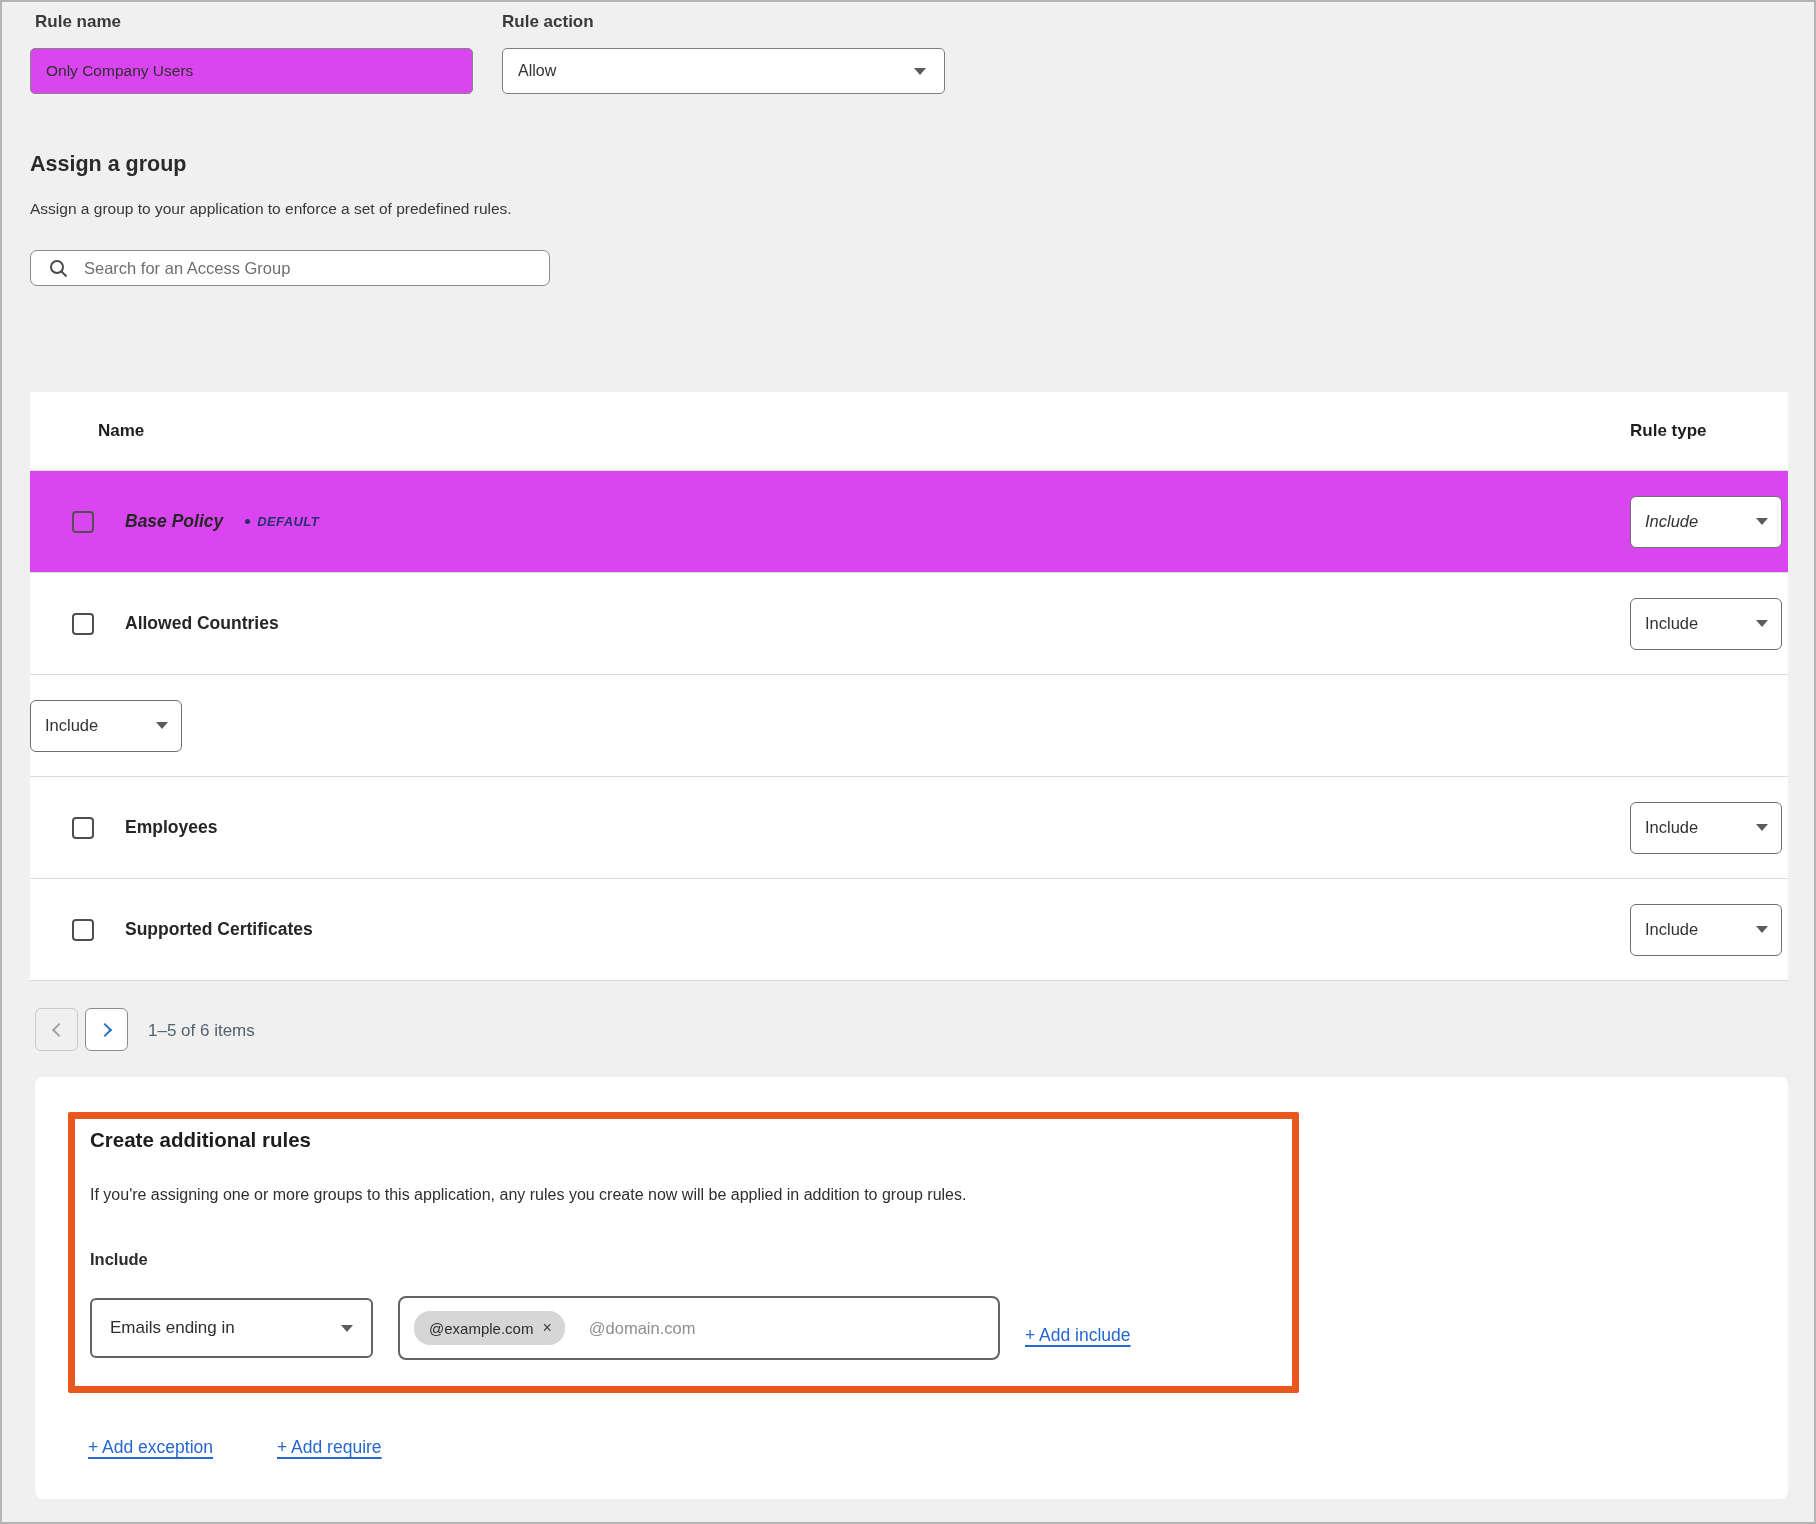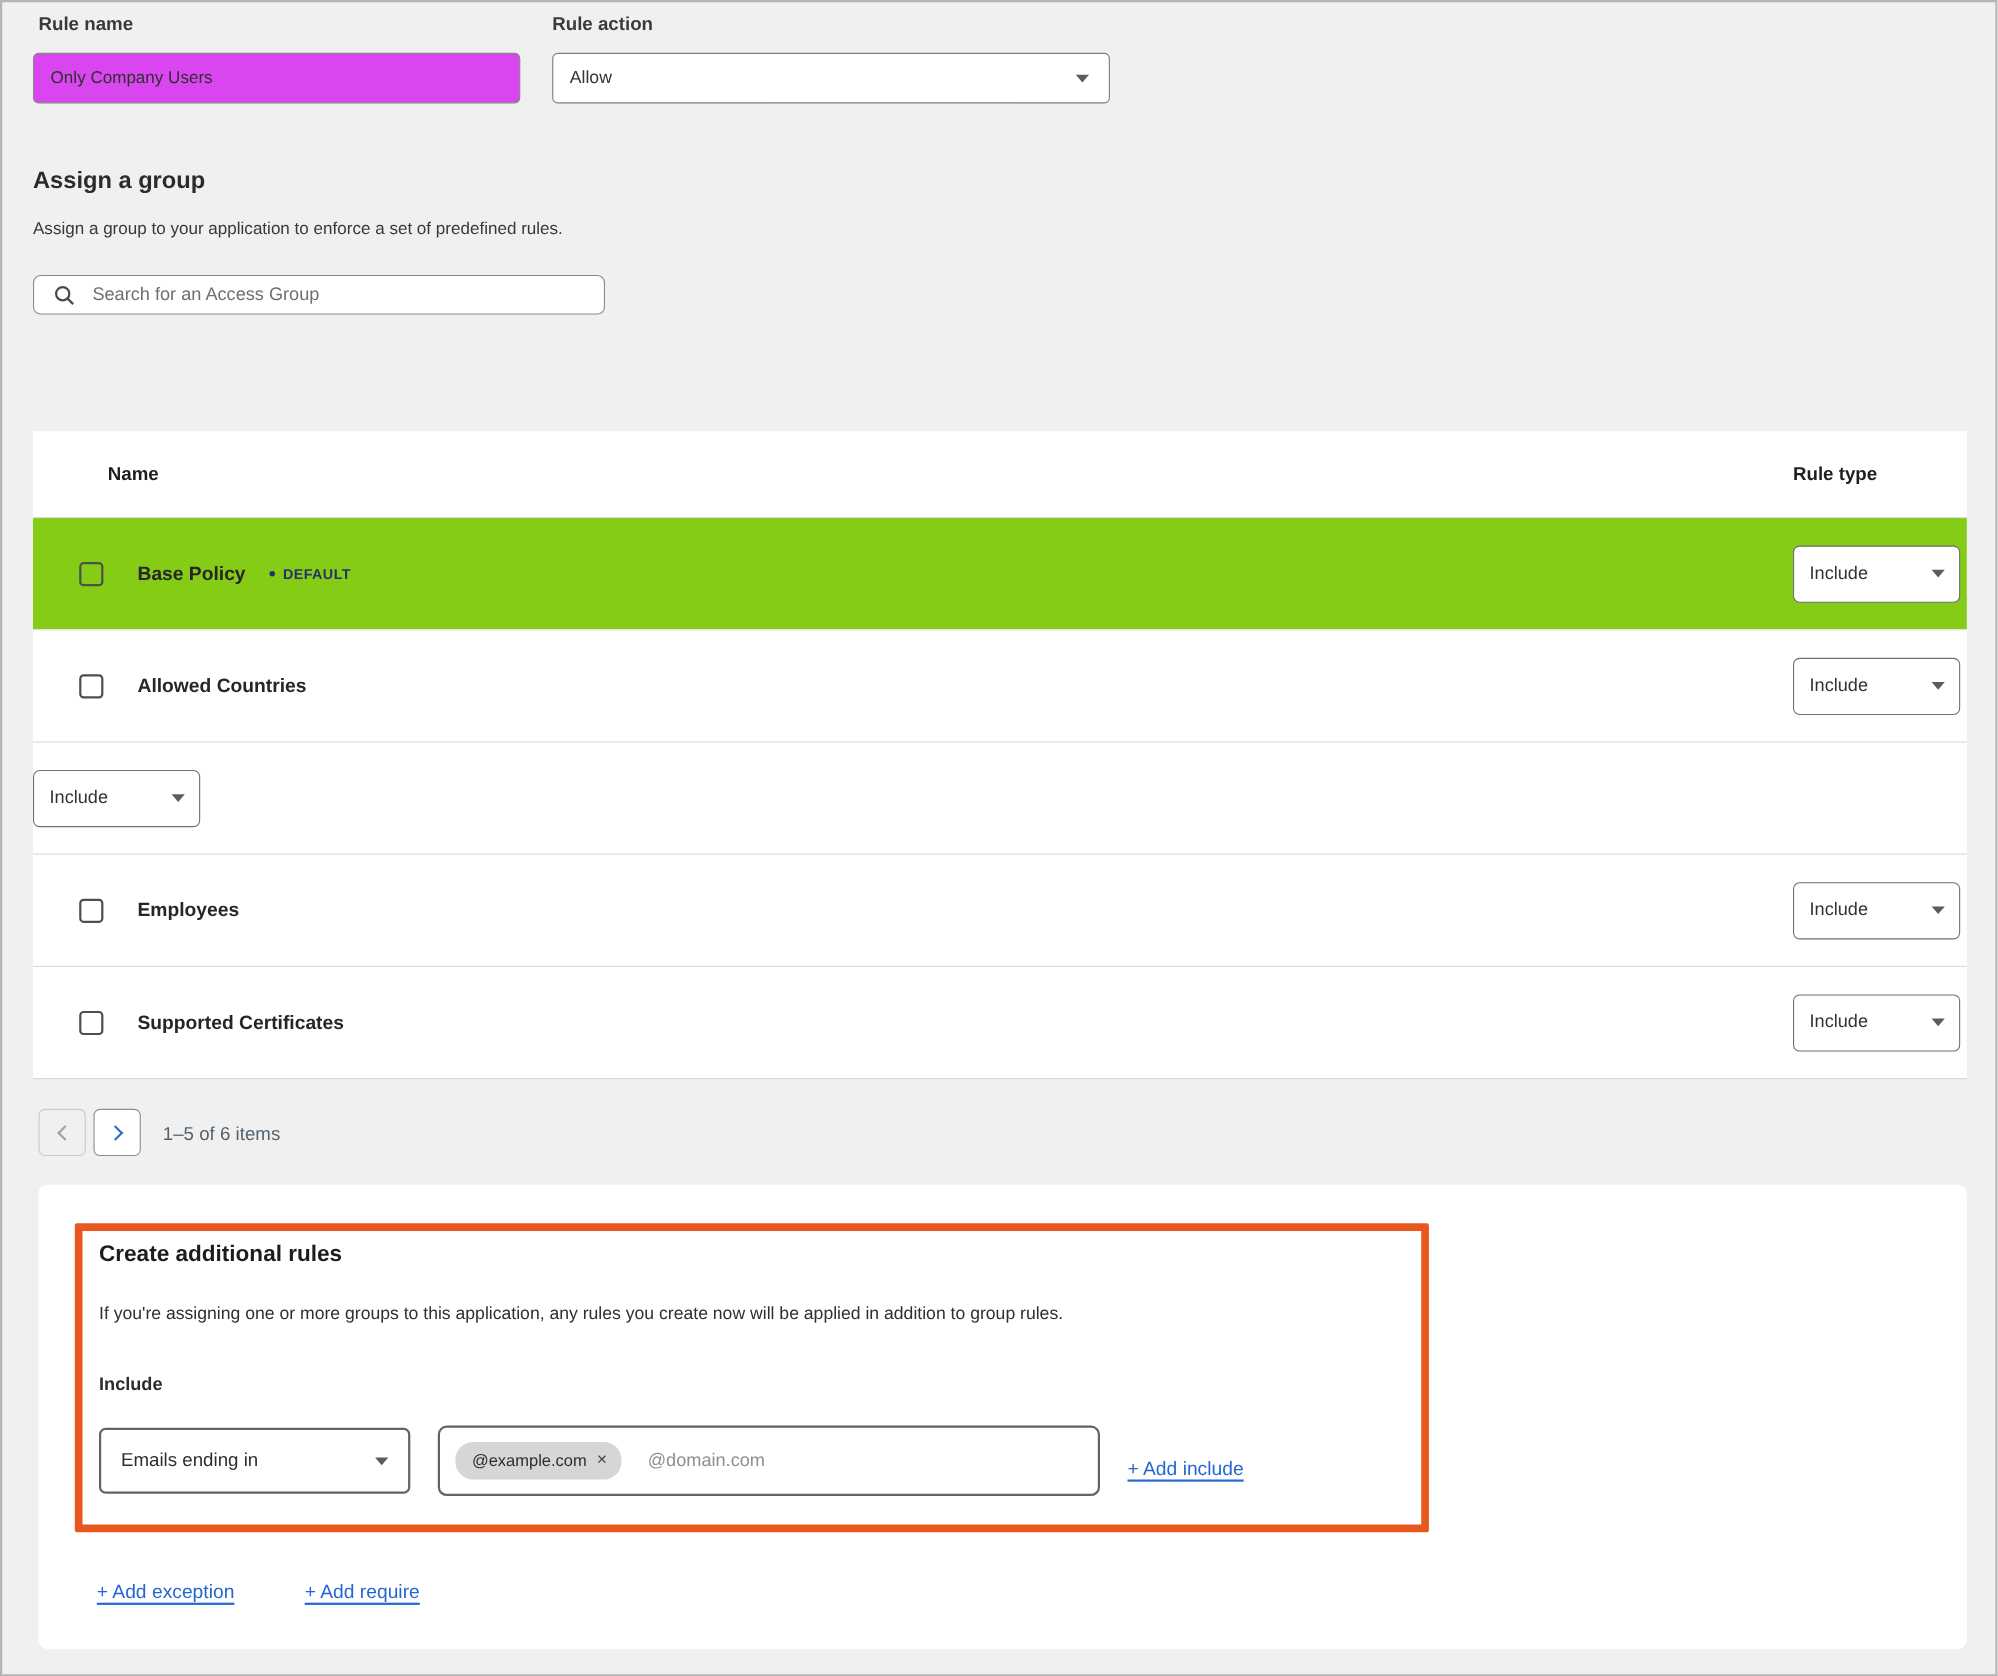--- a/index.html
+++ b/index.html
@@ -33,21 +33,21 @@
   }
   .search-box input{
     border:none;outline:none;background:transparent;flex:1;margin-left:14px;
     font-size:16.5px;color:#333;font-family:"Liberation Sans",sans-serif;
   }
   .search-box input::placeholder{color:#6f6f6f;opacity:1;}
   
   .group-table{left:30px;top:392px;width:1758px;border-bottom:1px solid #d8d8d8;}
   .t-header{display:flex;align-items:center;height:78px;background:#fff;}
   .t-row{display:flex;align-items:center;height:102px;background:#fff;border-top:1px solid #dcdcdc;}
-  .t-row.row-default{background:#84cc16;}
+  .t-row.row-default{background:#d946ef;font-style:italic;}
   .cell-name{flex:1;display:flex;align-items:center;padding-left:42px;}
   .cell-type{width:158px;display:flex;align-items:center;}
   .th-name{flex:1;padding-left:68px;font-size:17px;font-weight:700;color:#1e1e1e;}
   .th-type{width:158px;font-size:17px;font-weight:700;color:#1e1e1e;}
   .checkbox{
     width:22px;height:22px;border:2px solid #4f4f4f;border-radius:4px;background:transparent;
     flex:0 0 auto;cursor:pointer;
   }
   .row-name{margin-left:31px;font-size:17.5px;font-weight:700;color:#262626;}
   .badge-wrap{display:flex;align-items:center;margin-left:22px;}
@@ -108,21 +108,21 @@
 <body>
 
 <div class="page">
 
   <div class="abs field-label" style="left:35px;top:12px;">Rule name</div>
   <div class="abs" style="left:30px;top:48px;width:443px;height:46px;">
     <input class="text-input" type="text" value="Only Company Users" style="">
   </div>
 
   <div class="abs field-label" style="left:502px;top:12px;">Rule action</div>
-  <div class="abs select-box" style="left:502px;top:48px;width:507px;height:46px;">
+  <div class="abs select-box" style="left:502px;top:48px;width:443px;height:46px;">
     <span class="select-value">Allow</span>
     <span class="caret"></span>
   </div>
 
   <div class="abs section-title" style="left:30px;top:152px;">Assign a group</div>
   <div class="abs section-desc" style="left:30px;top:200px;">Assign a group to your application to enforce a set of predefined rules.</div>
 
   <div class="abs search-box" style="left:30px;top:250px;width:520px;height:36px;">
     <svg width="19" height="19" viewBox="0 0 19 19">
       <circle cx="8" cy="8" r="6" fill="none" stroke="#4a4a4a" stroke-width="2"></circle>

